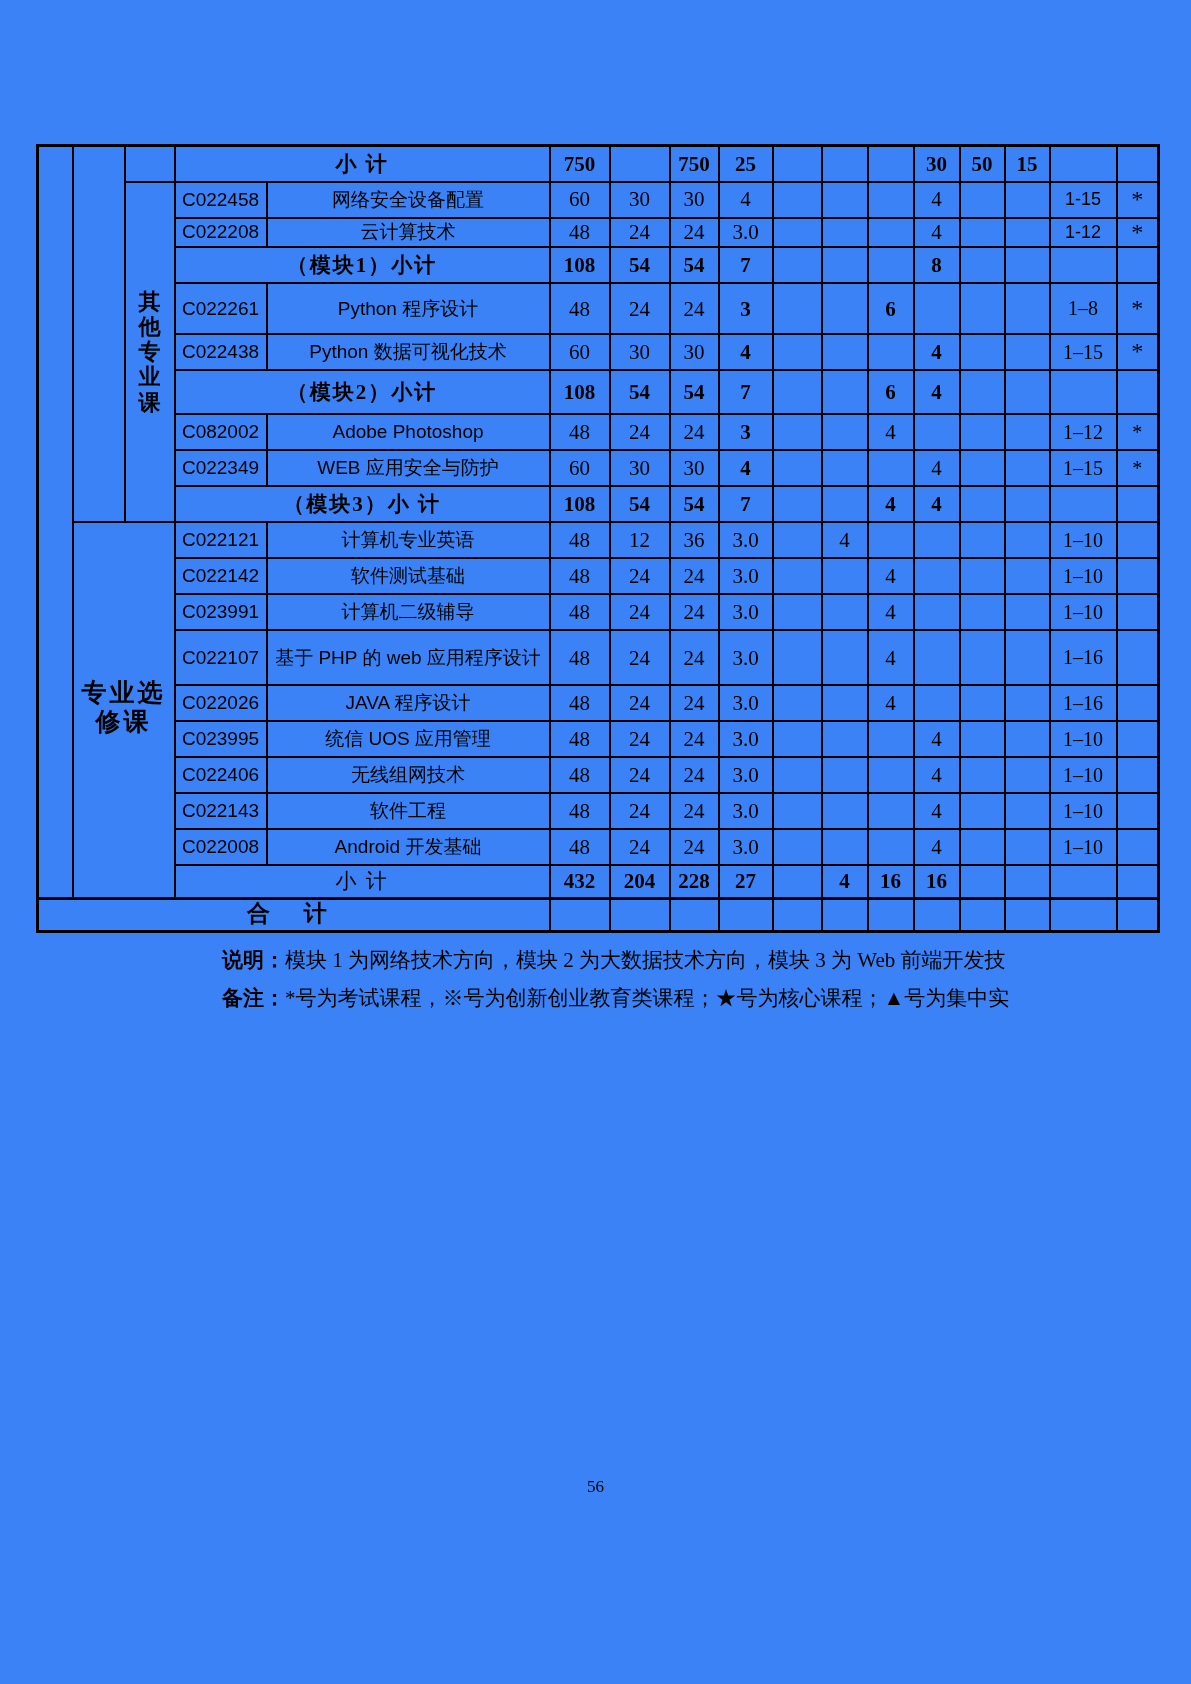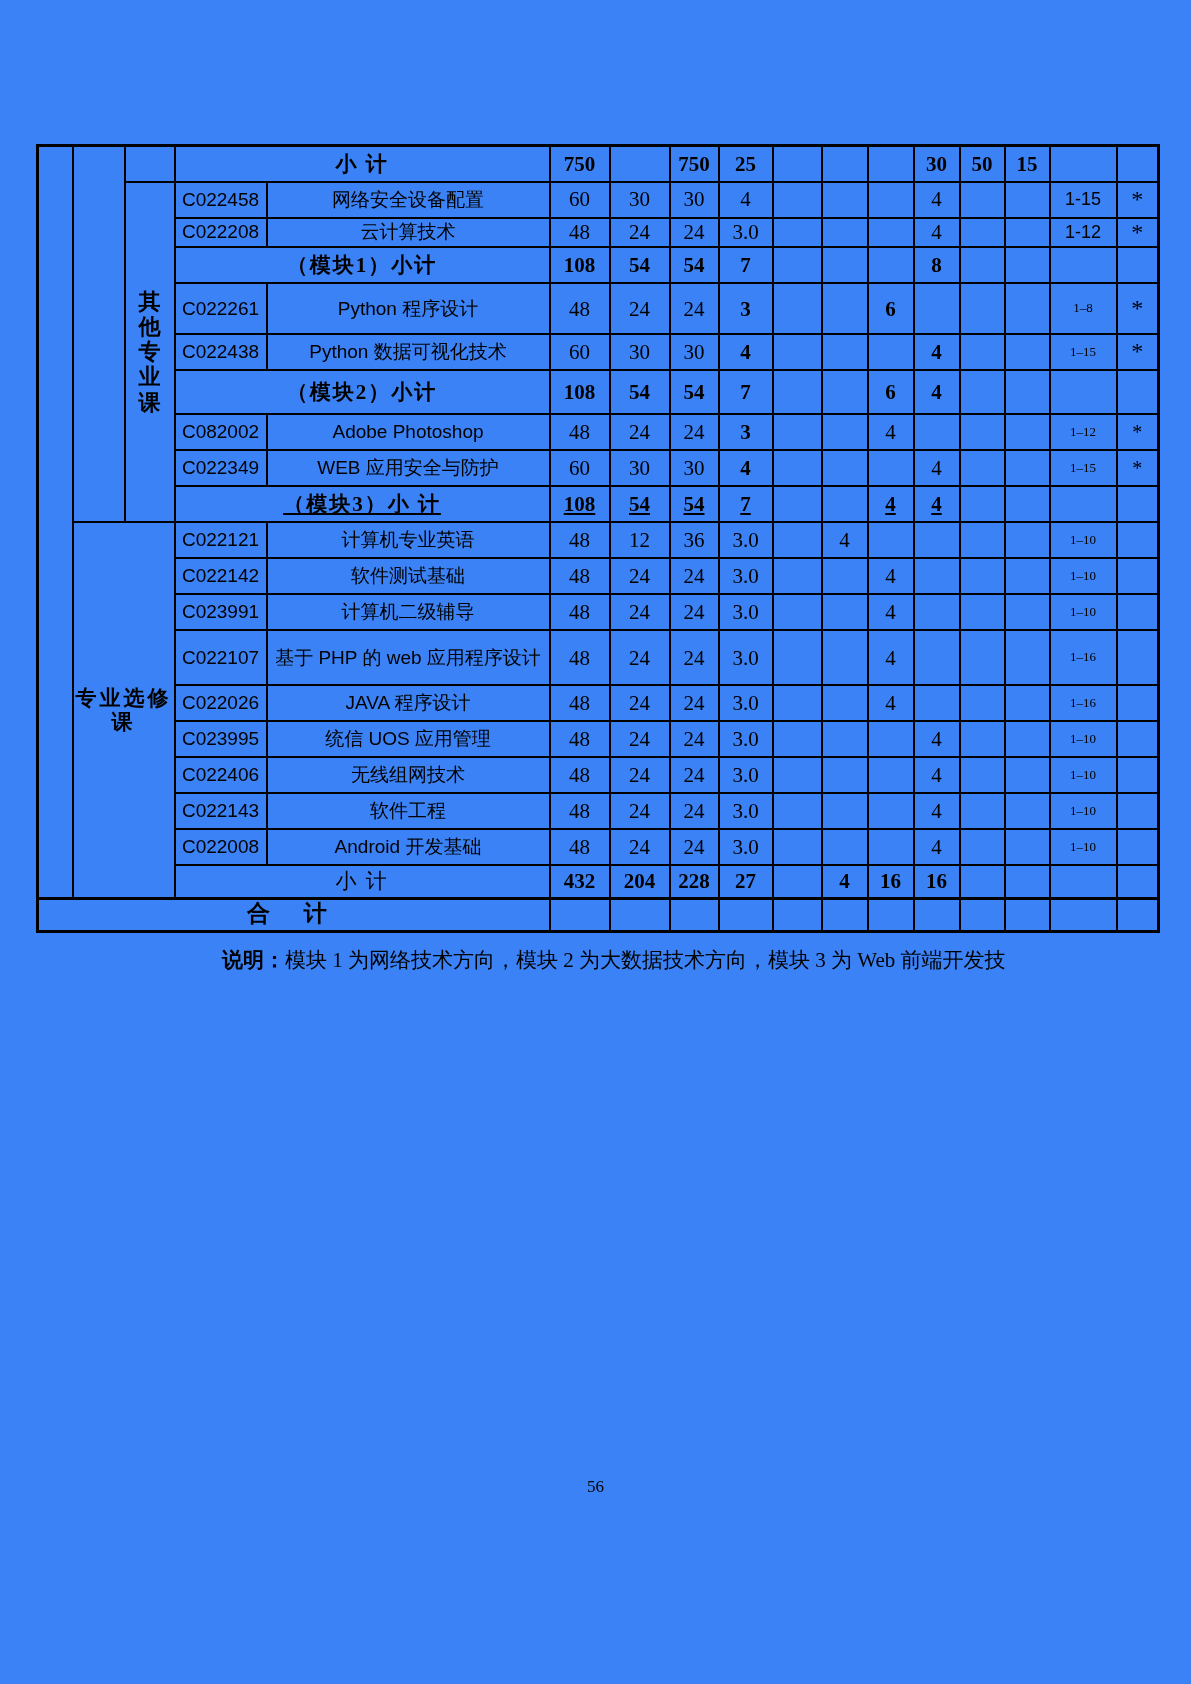--- a/index.html
+++ b/index.html
@@ -20,26 +20,26 @@
     font-family:"Liberation Sans","DejaVu Sans",sans-serif;font-size:19px;
     text-align:left;padding:2px 5px;line-height:1.25;
   }
   td.sublabel{font-size:21px;letter-spacing:2px;}
   td.grandlabel{font-size:23px;font-weight:bold;letter-spacing:14px;}
   td.vertcat{
     font-weight:bold;font-size:22px;line-height:1.45;white-space:pre-line;
     font-family:"Liberation Serif","DejaVu Serif",serif;
   }
   td.electcat{
-    font-weight:bold;font-size:21px;text-align:left;vertical-align:middle;
+    font-weight:bold;font-size:25px;text-align:left;vertical-align:middle;
     padding:0 2px 0 4px;letter-spacing:3px;line-height:1.5;
-    font-family:Liberation Serif, serif;
+    font-family:Liberation Mono, monospace;
   }
   td.week-sans{font-family:"Liberation Sans","DejaVu Sans",sans-serif;font-size:18px;}
-  td.week-serif{font-family:"Liberation Serif","DejaVu Serif",serif;font-size:13px;}
+  td.week-serif{font-family:"Liberation Serif","DejaVu Serif",serif;font-size:20px;}
   td.remark-mid{font-size:24px;}
   td.remark-top{vertical-align:top;font-size:20px;line-height:0.95;padding-top:1px;}
   .b{font-weight:bold;}
   tr.row-grand td{border-top-width:3px;}
   .notes{
     position:absolute;left:178px;top:941px;width:780px;
     font-size:21px;line-height:38px;
   }
   .note-line{white-space:nowrap;}
   .indent{text-indent:44px;}
@@ -218,21 +218,21 @@
             <td class="num b">4</td>
             <td class="num"></td>
             <td class="num"></td>
             <td class="num"></td>
             <td class="num">4</td>
             <td class="num"></td>
             <td class="num"></td>
             <td class="week-serif">1–15</td>
             <td class="remark-top">*</td>
           </tr>
-          <tr style="height: 36px; text-decoration: underline;">
+          <tr style="height: 36px;">
             <td class="sublabel b" colspan="2">（模块3）小 计</td>
             <td class="num b">108</td>
             <td class="num b">54</td>
             <td class="num b">54</td>
             <td class="num b">7</td>
             <td class="num"></td>
             <td class="num"></td>
             <td class="num b">4</td>
             <td class="num b">4</td>
             <td class="num"></td>
@@ -414,17 +414,18 @@
             <td class="num"></td>
             <td class="week-serif"></td>
             <td class="remark-mid"></td>
           </tr>
         </tbody>
     </table>
   </div>
 
   <div class="notes">
     <div class="note-line indent"><span class="note-label">说明：</span><span>模块 1 为网络技术方向，模块 2 为大数据技术方向，模块 3 为  Web 前端开发技</span></div>
+    <div class="note-line indent"><span class="note-label">备注：</span><span>*号为考试课程，※号为创新创业教育类课程；★号为核心课程；▲号为集中实</span></div>
   </div>
 
   <div class="pagenum">56</div>
 
 </div>
 
 </body></html>

